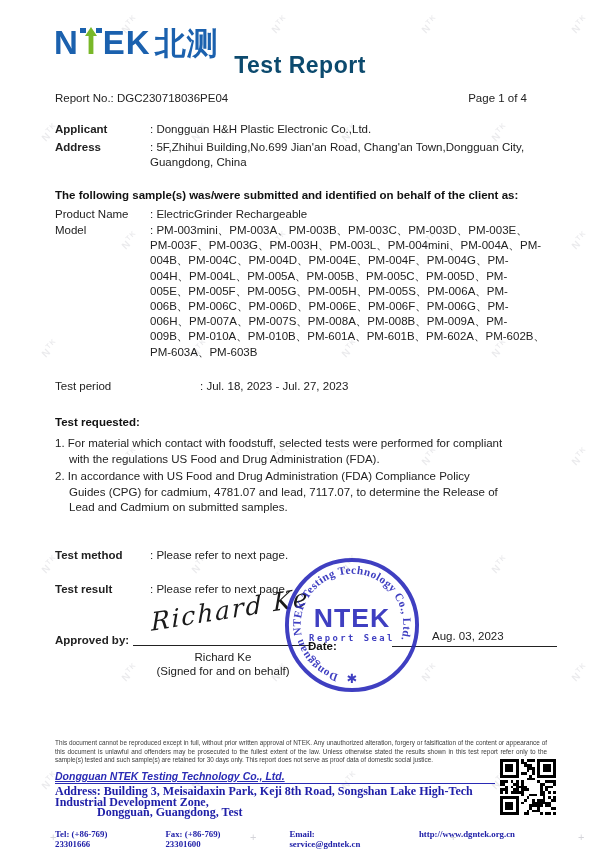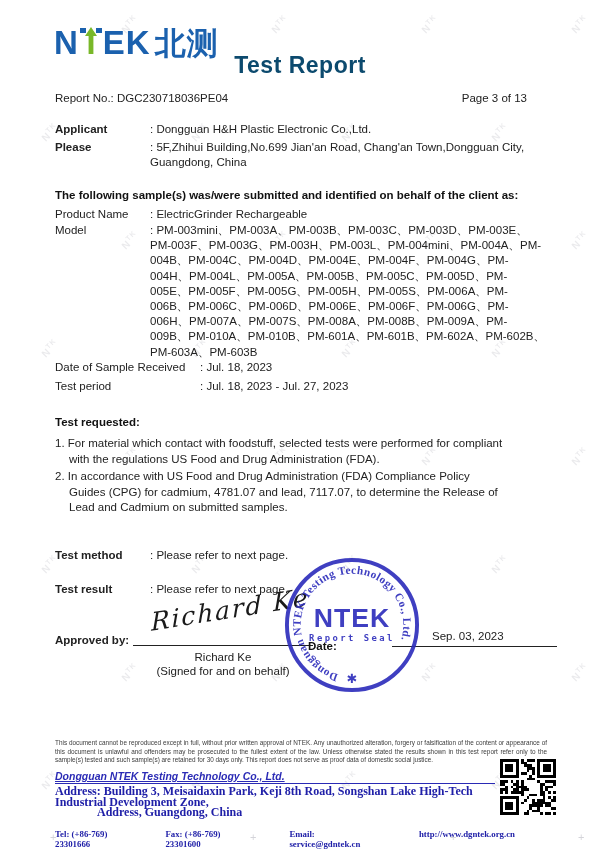--- a/index.html
+++ b/index.html
@@ -110,42 +110,39 @@
         <rect x="16" y="1" width="6" height="5" fill="#1b61ae"></rect>
         <polygon points="11,0 17,9 13.4,9 13.4,27 8.6,27 8.6,9 5,9" fill="#79b829"></polygon>
       </svg>
     </span>
     <span>EK</span>
     <span class="cn">北测</span>
   </div>
   <div class="title">Test Report</div>
   <div class="report-line">
     <span>Report No.: DGC230718036PE04</span>
-    <span class="pg">Page 3 of 13</span>
+    <span class="pg">Page 1 of 4</span>
   </div>
 
   <div class="row" style="top:122px">
     <span class="lbl b">Applicant</span><span class="val">: Dongguan H&amp;H Plastic Electronic Co.,Ltd.</span>
   </div>
   <div class="row" style="top:140px">
-    <span class="lbl b">Please</span><span class="val">: 5F,Zhihui Building,No.699 Jian'an Road, Chang'an Town,Dongguan City, Guangdong, China</span>
+    <span class="lbl b">Address</span><span class="val">: 5F,Zhihui Building,No.699 Jian'an Road, Chang'an Town,Dongguan City, Guangdong, China</span>
   </div>
 
   <div class="heading" style="top:189px">The following sample(s) was/were submitted and identified on behalf of the client as:</div>
 
   <div class="row" style="top:207px">
     <span class="lbl">Product Name</span><span class="val">: ElectricGrinder Rechargeable</span>
   </div>
   <div class="row" style="top:223px">
     <span class="lbl">Model</span><span class="val model-val">: PM-003mini、PM-003A、PM-003B、PM-003C、PM-003D、PM-003E、PM-003F、PM-003G、PM-003H、PM-003L、PM-004mini、PM-004A、PM-004B、PM-004C、PM-004D、PM-004E、PM-004F、PM-004G、PM-004H、PM-004L、PM-005A、PM-005B、PM-005C、PM-005D、PM-005E、PM-005F、PM-005G、PM-005H、PM-005S、PM-006A、PM-006B、PM-006C、PM-006D、PM-006E、PM-006F、PM-006G、PM-006H、PM-007A、PM-007S、PM-008A、PM-008B、PM-009A、PM-009B、PM-010A、PM-010B、PM-601A、PM-601B、PM-602A、PM-602B、PM-603A、PM-603B</span>
   </div>
 
-  <div class="row wlbl" style="top:360px">
-    <span class="lbl">Date of Sample Received</span><span class="val">: Jul. 18, 2023</span>
-  </div>
   <div class="row wlbl" style="top:379px">
     <span class="lbl">Test period</span><span class="val">: Jul. 18, 2023 - Jul. 27, 2023</span>
   </div>
 
   <div class="heading" style="top:416px">Test requested:</div>
   <div class="tr-item" style="top:436px">1. For material which contact with foodstuff, selected tests were performed for compliant with the regulations US Food and Drug Administration (FDA).</div>
   <div class="tr-item" style="top:469px">2. In accordance with US Food and Drug Administration (FDA) Compliance Policy Guides (CPG) for cadmium, 4781.07 and lead, 7117.07, to determine the Release of Lead and Cadmium on submitted samples.</div>
 
   <div class="row" style="top:548px">
     <span class="lbl b">Test method</span><span class="val">: Please refer to next page.</span>
@@ -157,42 +154,42 @@
   <div class="row" style="top:633px;z-index:3">
     <span class="lbl b">Approved by:</span>
   </div>
   <div class="sig">Richard Ke</div>
   <div class="sig-line"></div>
   <div class="signer">
     <div>Richard Ke</div>
     <div>(Signed for and on behalf)</div>
   </div>
   <div class="date-lbl">Date:</div>
-  <div class="date-val">Sep. 03, 2023</div>
+  <div class="date-val">Aug. 03, 2023</div>
   <div class="date-line"></div>
 
   <svg class="stamp" viewBox="0 0 140 140">
     <circle cx="70" cy="70" r="66" fill="none" stroke="#2b2bbb" stroke-width="4"></circle>
     <defs>
       <path id="ringPath" d="M 70,122 A 52,52 0 1 1 70.01,122"></path>
     </defs>
     <text font-family="Liberation Serif,serif" font-size="11.5" font-weight="bold" fill="#2b2bbb" letter-spacing="0.4">
       <textPath href="#ringPath" startOffset="14">Dongguan NTEK Testing Technology Co., Ltd.</textPath>
     </text>
     <text x="70" y="129" text-anchor="middle" font-size="13" fill="#2b2bbb">✱</text>
     <text x="70" y="72" text-anchor="middle" font-family="Liberation Sans,sans-serif" font-size="27" font-weight="bold" letter-spacing="1" fill="#2b2bbb">NTEK</text>
     <text x="70" y="86" text-anchor="middle" font-family="DejaVu Sans Mono,monospace" font-size="9" letter-spacing="2.5" font-weight="bold" fill="#2b2bbb">Report Seal</text>
   </svg>
 
   <div class="disclaimer">This document cannot be reproduced except in full, without prior written approval of NTEK. Any unauthorized alteration, forgery or falsification of the content or appearance of this document is unlawful and offenders may be prosecuted to the fullest extent of the law. Unless otherwise stated the results shown in this test report refer only to the sample(s) tested and such sample(s) are retained for 30 days only. This report does not serve as proof data of domestic social justice.</div>
 
   <div class="f-company">Dongguan NTEK Testing Technology Co., Ltd.</div>
   <div class="f-addr">
     <div>Address: Building 3, Meisaidaxin Park, Keji 8th Road, Songshan Lake High-Tech Industrial Development Zone,</div>
-    <div class="ind">Address, Guangdong, China</div>
+    <div class="ind">Dongguan, Guangdong, Test</div>
   </div>
   <div class="f-tel">
     <span>Tel: (+86-769) 23301666</span>
     <span>Fax: (+86-769) 23301600</span>
     <span>Email: service@gdntek.cn</span>
     <span>http://www.dgntek.org.cn</span>
   </div>
 
   <svg class="qr" id="qr" viewBox="0 0 21 21" shape-rendering="crispEdges">
       <rect x="8" y="0" width="1" height="1" fill="#000"></rect>

